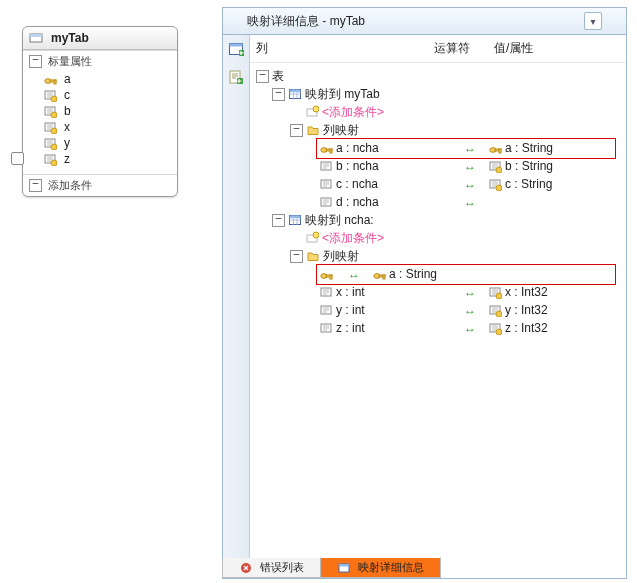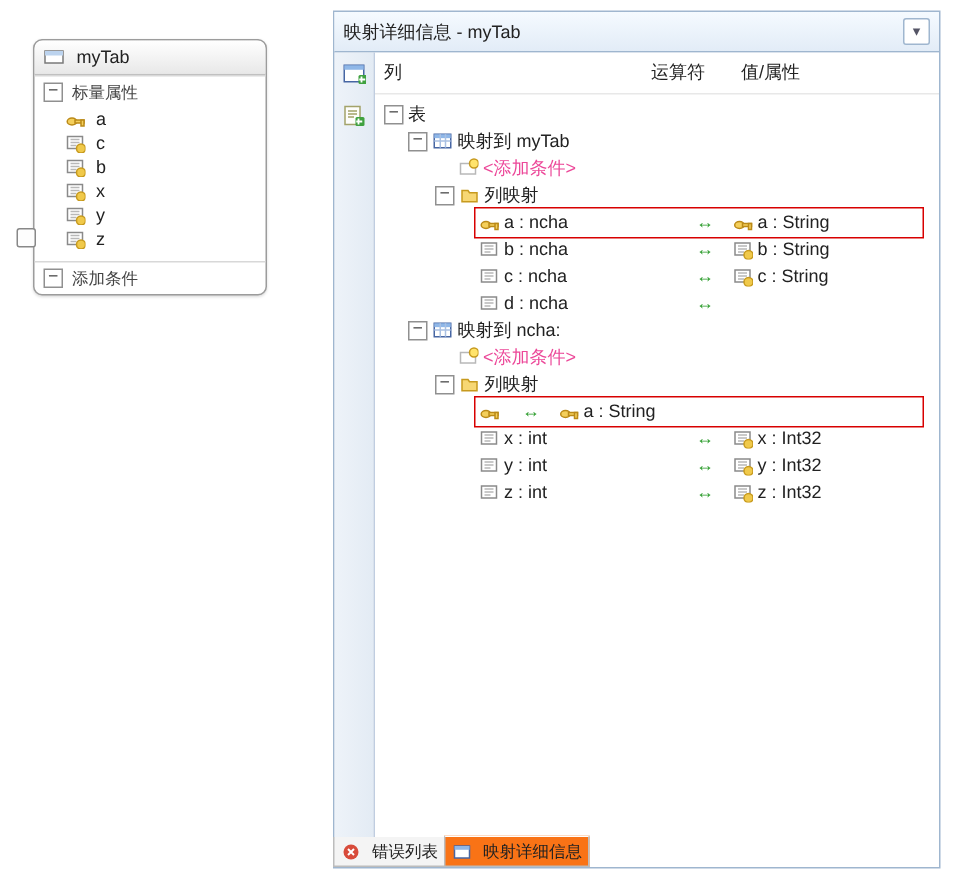--- a/index.html
+++ b/index.html
@@ -1,27 +1,27 @@
 <!DOCTYPE html>
 <html><head>
 <meta charset="utf-8">
 <style>
   html,body{margin:0;padding:0;font-family:"Microsoft YaHei","Segoe UI",Arial,sans-serif;font-size:12px;color:#222;background:#fff}
   .canvas{position:relative;width:637px;height:583px}
   
   .entity{position:absolute;left:22px;top:26px;width:154px;border:1px solid #9c9c9c;border-radius:6px;background:#fff;box-shadow:0 1px 2px rgba(0,0,0,.15)}
-  .entity-title{background:linear-gradient(#fff,#e8e8e8);border-bottom:1px solid #c0c0c0;border-radius:6px 6px 0 0;padding:4px 6px;font-weight:normal;display:flex;align-items:center;gap:5px}
+  .entity-title{background:linear-gradient(#fff,#e8e8e8);border-bottom:1px solid #c0c0c0;border-radius:6px 6px 0 0;padding:4px 6px;font-weight:bold;display:flex;align-items:center;gap:5px}
   .entity-section{padding:3px 6px;border-top:1px solid #d8d8d8}
   .entity-sec-label{font-size:11px;color:#444;display:flex;align-items:center;gap:3px}
   .entity-list{padding:2px 0 4px 14px}
   .prop{display:flex;align-items:center;gap:4px;padding:1px 0}
   .conn{position:absolute;left:11px;top:152px;width:11px;height:11px;border:1px solid #888;border-radius:2px;background:#fdfdfd}
   
   .panel{position:absolute;left:222px;top:7px;width:403px;height:570px;border:1px solid #9fb6cf;background:#fff;display:flex;flex-direction:column}
-  .panel-title{background:linear-gradient(#f5faff,#e2ecf7);border-bottom:1px solid #9fb6cf;padding:4px 6px;display:flex;align-items:center;justify-content:space-between}
+  .panel-title{background:linear-gradient(#f5faff,#e2ecf7);border-bottom:1px solid #9fb6cf;padding:4px 24px;display:flex;align-items:center;justify-content:space-between}
   .panel-body{flex:1;display:flex;overflow:hidden}
   .toolbar{width:26px;background:linear-gradient(90deg,#eef3f9,#e3ebf4);border-right:1px solid #c0cde0;display:flex;flex-direction:column;align-items:center;padding-top:3px;gap:6px}
   .tb-btn{width:20px;height:20px;border:1px solid transparent;display:flex;align-items:center;justify-content:center;border-radius:2px}
   .content{flex:1;display:flex;flex-direction:column;min-width:0}
   .cols{display:flex;border-bottom:1px solid #e8e8e8;padding:5px 0 5px 6px;color:#222;background:#fff}
   .col1{width:178px}
   .col2{width:60px}
   .col3{flex:1}
   .tree{flex:1;overflow:auto;padding:4px 4px 4px 6px}
   .row{display:flex;align-items:center;height:18px;line-height:18px;white-space:nowrap}
@@ -31,21 +31,21 @@
   .lvl3{padding-left:48px}
   .placeholder{color:#ec4899}
   .exp{width:11px;height:11px;border:1px solid #909090;background:#fff;color:#555;font-size:11px;line-height:8px;text-align:center;margin-right:3px;flex:0 0 11px;font-family:monospace}
   .spacer-exp{width:15px;flex:0 0 15px}
   .ico{width:14px;height:14px;margin-right:3px;flex:0 0 14px;display:inline-flex;align-items:center;justify-content:center}
   .leftcol{width:116px;display:inline-block;overflow:hidden}
   .opcol{width:36px;display:inline-flex;justify-content:center;align-items:center;color:#2a9b2a;font-weight:bold}
   .redbox{position:absolute;border:1px solid #d80000;pointer-events:none}
   .tree-wrap{position:relative;flex:1;display:flex;flex-direction:column;min-height:0}
   .bottom-tabs{position:absolute;left:222px;top:557px;width:404px;height:21px;display:flex;align-items:flex-end;font-size:11px}
-  .btab{border:1px solid #bcbcbc;border-top:none;background:#f4f4f4;padding:2px 4px;display:flex;align-items:center;gap:4px;margin-right:-1px}
+  .btab{border:1px solid #bcbcbc;border-top:none;background:#f4f4f4;padding:2px 16px;display:flex;align-items:center;gap:4px;margin-right:-1px}
   .btab.active{background:#f97316;border-top:1px solid #fff}
   .close-box{width:16px;height:16px;border:1px solid #9fb6cf;border-radius:2px;background:#fff;display:flex;align-items:center;justify-content:center;font-size:10px;color:#556}
   svg{display:block}
 </style>
 </head>
 <body>
 
 <div class="canvas">
 
   <div class="entity">

